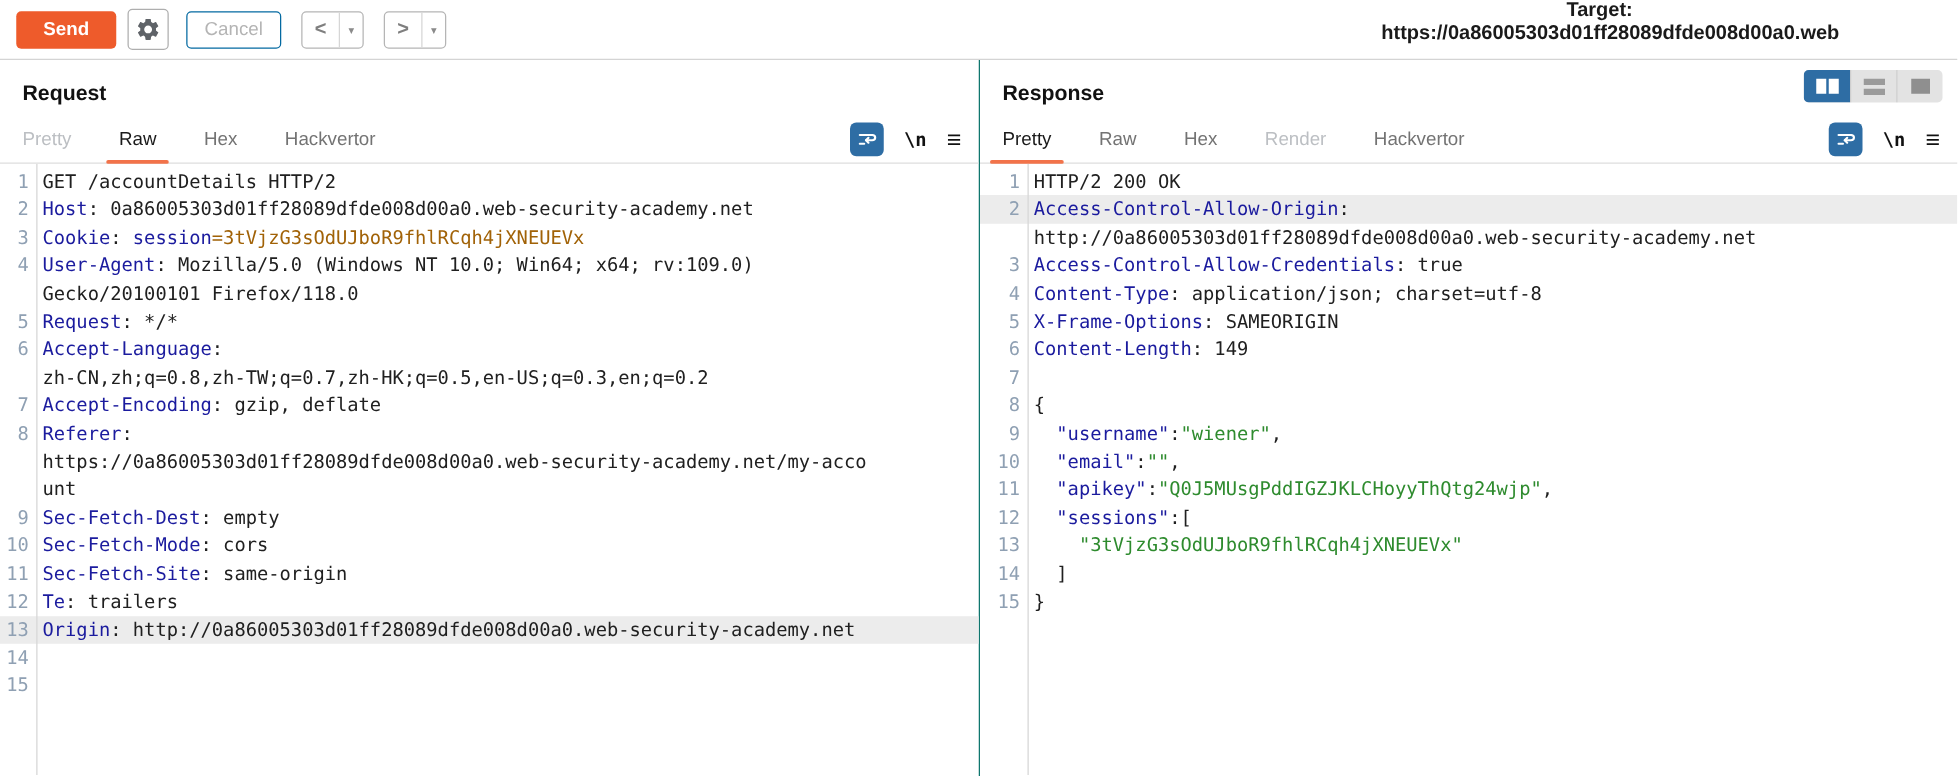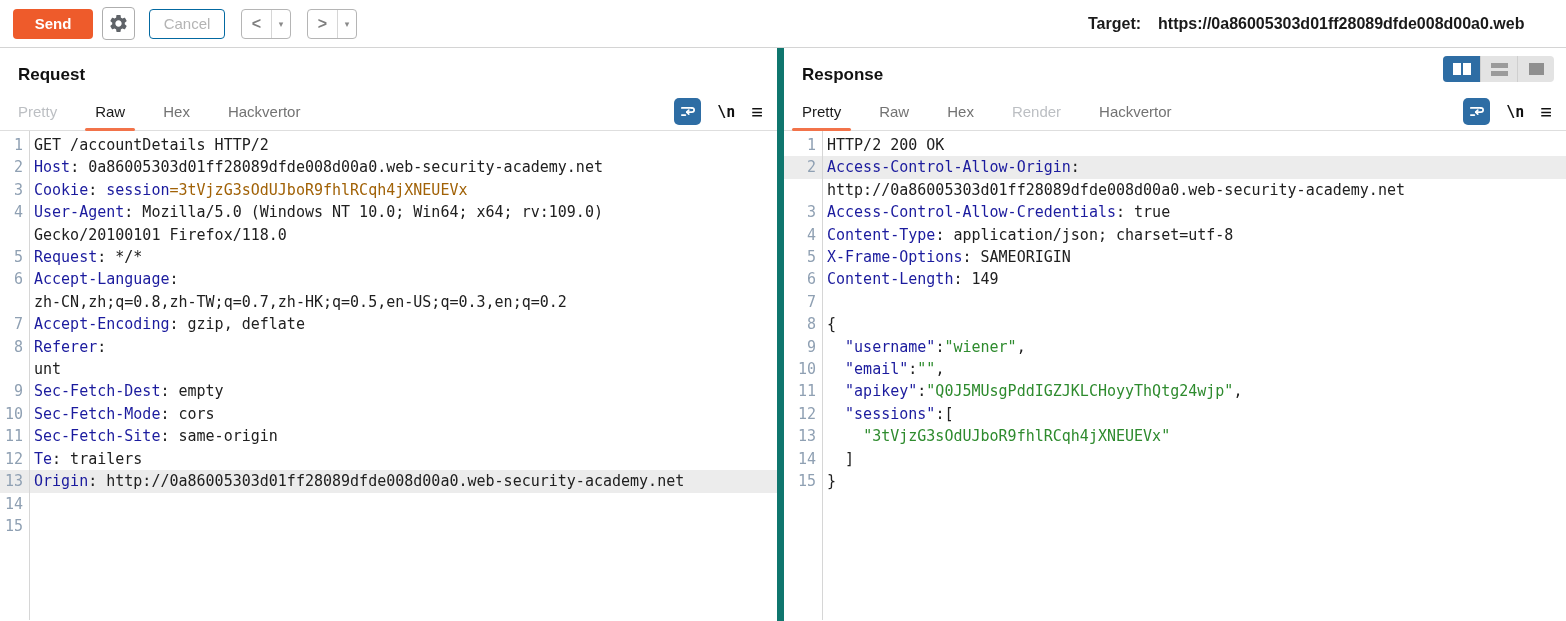--- a/index.html
+++ b/index.html
@@ -20,27 +20,27 @@
                 cursor:pointer; font-family:"Liberation Sans",sans-serif; }
   .split { margin-left:16px; height:30px; border:1px solid #b5b5b5; border-radius:4px;
            display:flex; align-items:stretch; background:#fff; overflow:hidden; }
   .split-main { width:29px; display:flex; align-items:center; justify-content:center;
                 color:#7f7f7f; font-weight:bold; font-size:16px; cursor:pointer; }
   .split-caret { width:19px; border-left:1px solid #d6d6d6; display:flex;
                  align-items:center; justify-content:center; color:#8a8a8a;
                  font-size:9px; cursor:pointer; }
   .target { position:absolute; left:1088px; top:0; height:100%; display:flex;
             align-items:center; font-size:16px; font-weight:bold; color:#1a1a1a;
-            white-space:nowrap; }
+            white-space:nowrap;flex-direction:column; }
   .target .url { margin-left:17px; }
 
   
   .main { display:flex; height:573px; }
   .panel { background:#fff; position:relative; }
-  .panel.left  { width:784px; border-right:7px solid #0f766e; }
+  .panel.left  { width:784px; border-right:1px solid #0f766e; }
   .panel.right { flex:1; }
 
   .panel-header { padding:17px 18px 8px 18px; }
   .panel-title { font-size:17px; font-weight:bold; color:#111; }
 
   .tabbar { height:38px; display:flex; align-items:center; padding:0 14px 0 18px;
             border-bottom:1px solid #dedede; }
   .tab { margin-right:38px; font-size:15px; color:#737373; height:100%;
          display:flex; align-items:center; position:relative; cursor:pointer; }
   .tab.dim { color:#bcbfc3; }
@@ -146,21 +146,21 @@
           <div class="row"><span class="ln">1</span><span class="code"><span class="p">GET /accountDetails HTTP/2</span></span></div>
           <div class="row"><span class="ln">2</span><span class="code"><span class="h">Host</span><span class="p">: 0a86005303d01ff28089dfde008d00a0.web-security-academy.net</span></span></div>
           <div class="row"><span class="ln">3</span><span class="code"><span class="h">Cookie</span><span class="p">: </span><span class="h">session</span><span class="v">=3tVjzG3sOdUJboR9fhlRCqh4jXNEUEVx</span></span></div>
           <div class="row"><span class="ln">4</span><span class="code"><span class="h">User-Agent</span><span class="p">: Mozilla/5.0 (Windows NT 10.0; Win64; x64; rv:109.0)</span></span></div>
           <div class="row"><span class="ln"></span><span class="code"><span class="p">Gecko/20100101 Firefox/118.0</span></span></div>
           <div class="row"><span class="ln">5</span><span class="code"><span class="h">Request</span><span class="p">: */*</span></span></div>
           <div class="row"><span class="ln">6</span><span class="code"><span class="h">Accept-Language</span><span class="p">:</span></span></div>
           <div class="row"><span class="ln"></span><span class="code"><span class="p">zh-CN,zh;q=0.8,zh-TW;q=0.7,zh-HK;q=0.5,en-US;q=0.3,en;q=0.2</span></span></div>
           <div class="row"><span class="ln">7</span><span class="code"><span class="h">Accept-Encoding</span><span class="p">: gzip, deflate</span></span></div>
           <div class="row"><span class="ln">8</span><span class="code"><span class="h">Referer</span><span class="p">:</span></span></div>
-          <div class="row"><span class="ln"></span></div>
+          <div class="row"><span class="ln"></span><span class="code"><span class="p">https://0a86005303d01ff28089dfde008d00a0.web-security-academy.net/my-acco</span></span></div>
           <div class="row"><span class="ln"></span><span class="code"><span class="p">unt</span></span></div>
           <div class="row"><span class="ln">9</span><span class="code"><span class="h">Sec-Fetch-Dest</span><span class="p">: empty</span></span></div>
           <div class="row"><span class="ln">10</span><span class="code"><span class="h">Sec-Fetch-Mode</span><span class="p">: cors</span></span></div>
           <div class="row"><span class="ln">11</span><span class="code"><span class="h">Sec-Fetch-Site</span><span class="p">: same-origin</span></span></div>
           <div class="row"><span class="ln">12</span><span class="code"><span class="h">Te</span><span class="p">: trailers</span></span></div>
           <div class="row hl"><span class="ln">13</span><span class="code"><span class="h">Origin</span><span class="p">: http://0a86005303d01ff28089dfde008d00a0.web-security-academy.net</span></span></div>
           <div class="row"><span class="ln">14</span><span class="code"></span></div>
           <div class="row"><span class="ln">15</span><span class="code"></span></div>
         </div>
     </div>

